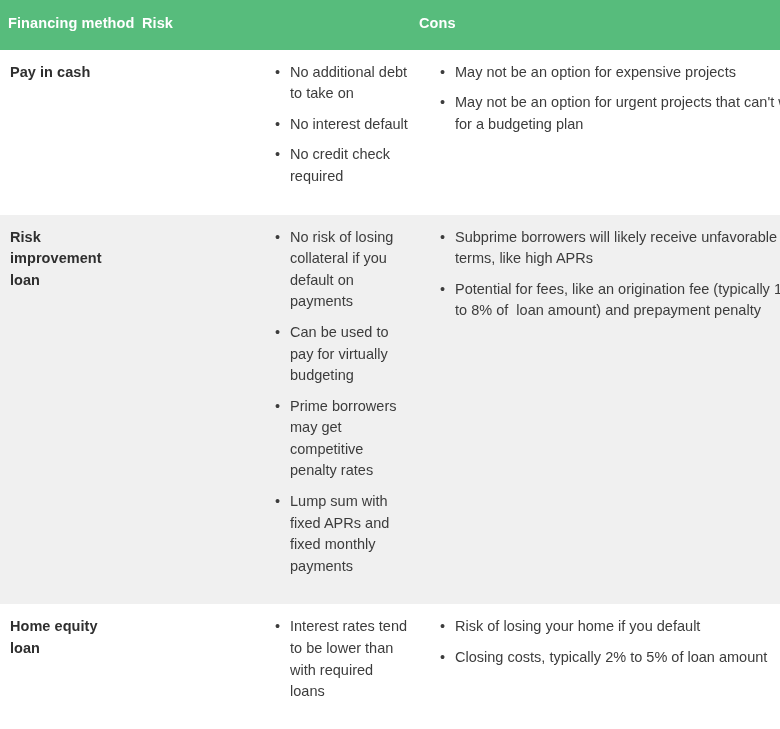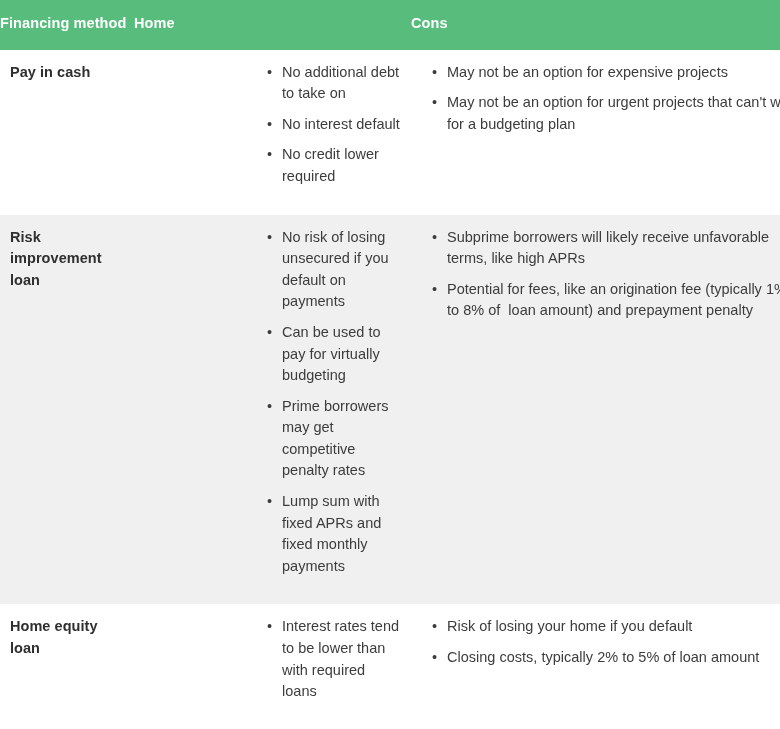--- a/index.html
+++ b/index.html
@@ -25,21 +25,21 @@
   thead th {
     color: #ffffff;
     font-size: 14.5px;
     font-weight: bold;
     text-align: left;
     vertical-align: top;
     padding: 13px 10px 16px 10px;
     line-height: 1.42;
     letter-spacing: 0.1px;
   }
-  th.col-method  { width: 127px; padding-left: 0;  padding-right: 4px; margin-top: 20px; }
+  th.col-method  { width: 127px; padding-left: 8px;  padding-right: 4px; margin-top: 20px; }
   th.col-pros    { width: 263px; padding-left: 3px; }
   th.col-cons    { width: 390px; padding-left: 4px; }
 
   
   tbody tr.data-row               { background: #ffffff; }
   tbody tr.data-row.striped       { background: #f0f0f0; }
 
   tbody td {
     vertical-align: top;
     padding: 0;
@@ -102,40 +102,40 @@
     white-space: pre-wrap;
   }
 </style>
 </head>
 <body>
 
 <table id="comparison-table">
   <thead>
     <tr class="header-row">
       <th class="col-method">Financing method</th>
-      <th class="col-pros">Home</th>
+      <th class="col-pros">Risk</th>
       <th class="col-cons">Cons</th>
     </tr>
   </thead>
   <tbody id="table-body">
       <tr class="data-row">
         <td class="cell-method">Pay in cash</td>
         <td class="cell-pros">
           <ul class="bullets">
             <li>
               <span class="bullet-dot">•</span>
               <span class="bullet-text">No additional debt to take on</span>
             </li>
             <li>
               <span class="bullet-dot">•</span>
               <span class="bullet-text">No interest default</span>
             </li>
             <li>
               <span class="bullet-dot">•</span>
-              <span class="bullet-text">No credit lower required</span>
+              <span class="bullet-text">No credit check required</span>
             </li>
           </ul>
         </td>
         <td class="cell-cons">
           <ul class="bullets">
             <li>
               <span class="bullet-dot">•</span>
               <span class="bullet-text">May not be an option for expensive projects</span>
             </li>
             <li>
@@ -144,21 +144,21 @@
             </li>
           </ul>
         </td>
       </tr>
       <tr class="data-row striped">
         <td class="cell-method">Risk improvement loan</td>
         <td class="cell-pros">
           <ul class="bullets">
             <li>
               <span class="bullet-dot">•</span>
-              <span class="bullet-text">No risk of losing unsecured if you default on payments</span>
+              <span class="bullet-text">No risk of losing collateral if you default on payments</span>
             </li>
             <li>
               <span class="bullet-dot">•</span>
               <span class="bullet-text">Can be used to pay for virtually budgeting</span>
             </li>
             <li>
               <span class="bullet-dot">•</span>
               <span class="bullet-text">Prime borrowers may get competitive penalty rates</span>
             </li>
             <li>

